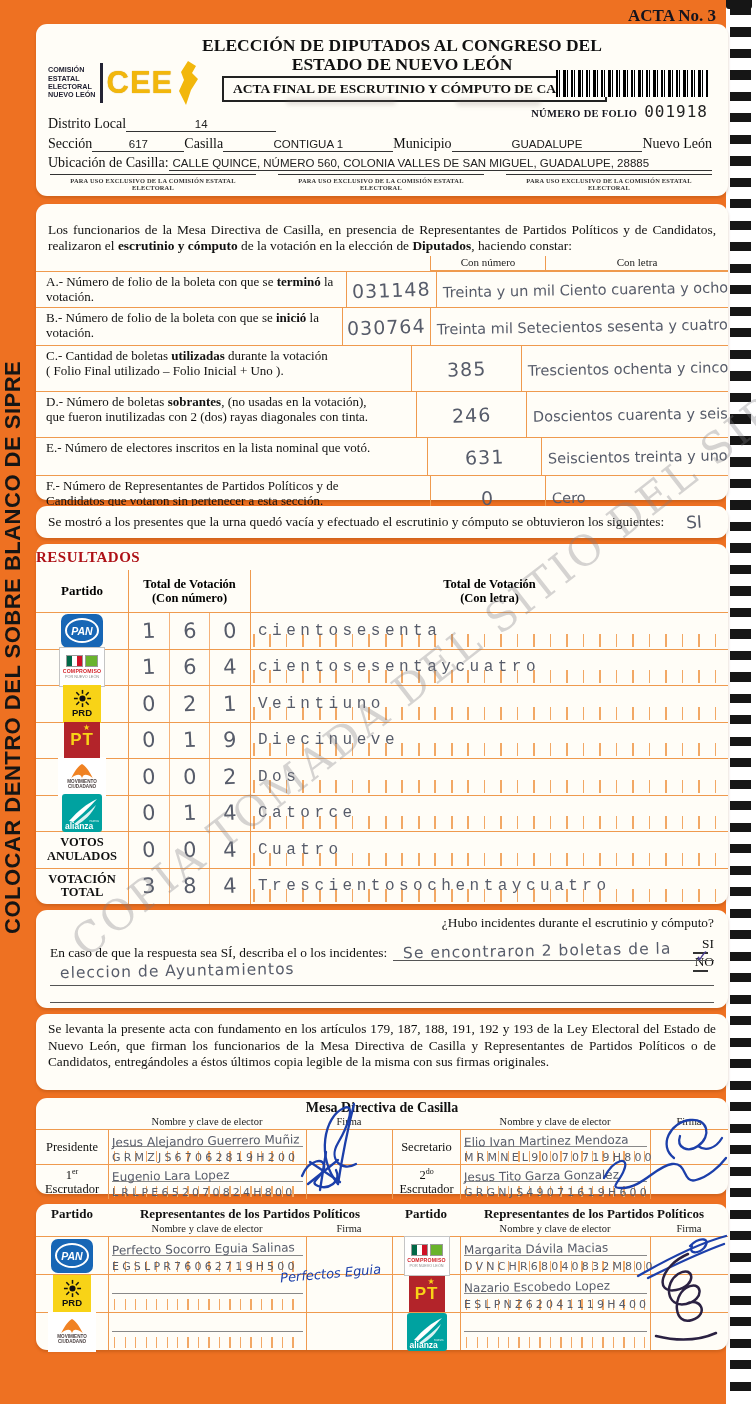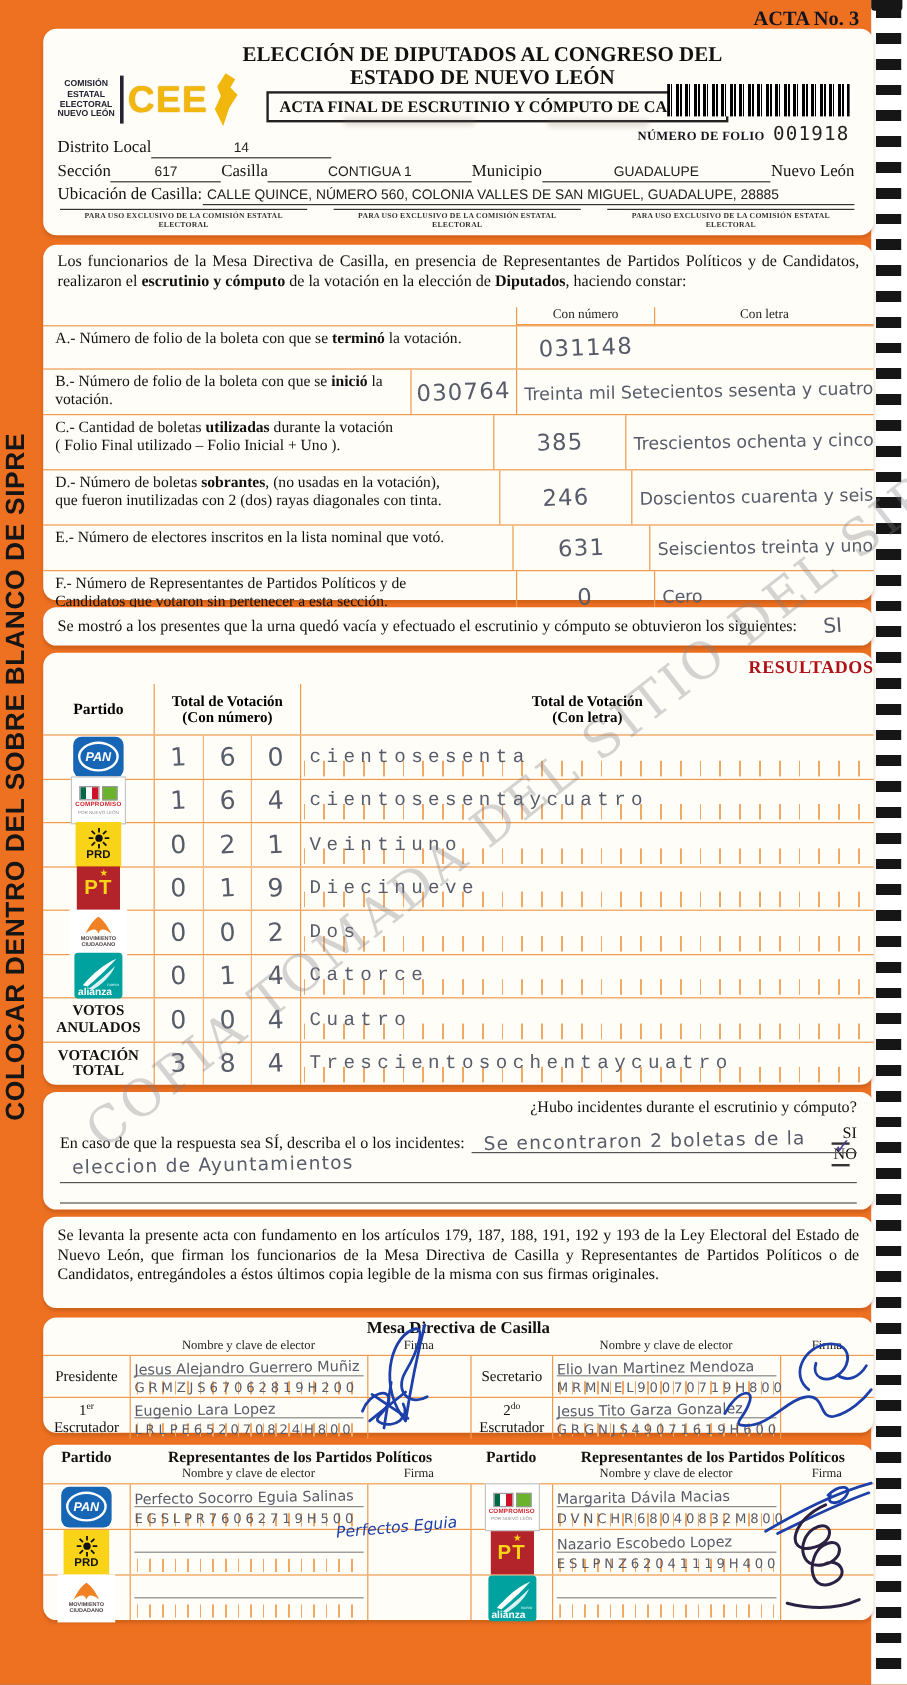--- a/index.html
+++ b/index.html
@@ -30,21 +30,21 @@
   .pre { white-space: pre-line; }
   .hw { font-family: "DejaVu Sans", sans-serif; color: #575c6a; }
   b, .bold { font-weight: bold; }
 
   
   .p1 { top: 24px; height: 172px; }
   .p1-title { position: absolute; top: 12px; left: 120px; right: 80px; text-align: center;
     font-weight: bold; font-size: 17.5px; line-height: 1.1; color: #111; }
   .cee { position: absolute; left: 12px; top: 36px; display: flex; align-items: center; }
   .cee-org { font-family: "Liberation Sans", sans-serif; font-weight: bold; font-size: 7.2px;
-    text-align: center; color: #232334; line-height: 1.15; margin-right: 4px; }
+    text-align: left; color: #232334; line-height: 1.15; margin-right: 4px; }
   .cee-bar { width: 3px; height: 40px; background: #232334; margin-right: 4px; }
   .cee-acronym { font-family: "Liberation Sans", sans-serif; font-weight: bold; font-size: 31px;
     color: #f2b70c; text-shadow: 0 0 1px #c98f00; letter-spacing: 1px; }
   .cee-shape { margin-left: 2px; }
   .subtitle-box { position: absolute; left: 186px; top: 52px; border: 2px solid #222; padding: 3px 9px;
     font-weight: bold; font-size: 13.5px; color: #111; background: #fffdf7; }
   .barcode { position: absolute; right: 20px; top: 46px; width: 152px; height: 27px;
     background: repeating-linear-gradient(90deg,#000 0 2px,#fff 2px 3px,#000 3px 4px,#fff 4px 7px,#000 7px 10px,#fff 10px 11px,#000 11px 12px,#fff 12px 15px); }
   .folio-line { position: absolute; right: 20px; top: 78px; display: flex; align-items: baseline; gap: 7px; }
   .folio-label { font-weight: bold; font-size: 10.5px; color: #14141e; letter-spacing: 0.3px; }
@@ -52,42 +52,42 @@
   .fieldrow { position: absolute; left: 12px; right: 16px; display: flex; align-items: flex-end; font-size: 14px; color: #111; }
   .fill { border-bottom: 1.3px solid #333; text-align: center;
     font-family: "Liberation Sans", sans-serif; font-size: 11.5px; color: #222; padding: 0 4px 1px; }
   .smudge { position: absolute; height: 7px; background: rgba(120,112,105,0.20); filter: blur(2px); border-radius: 4px; }
   .uso-row { position: absolute; left: 14px; right: 16px; top: 150px; display: flex; gap: 22px; }
   .uso-col { flex: 1; border-top: 1.3px solid #333; padding-top: 2px; text-align: center;
     font-weight: bold; font-size: 6.4px; color: #333; letter-spacing: 0.2px; }
 
   
   .p2 { top: 204px; height: 296px; }
-  .p2-intro { padding: 6px 12px 2px; font-size: 13.4px; line-height: 1.22; color: #111; text-align: justify; }
+  .p2-intro { padding: 6px 12px 2px; font-size: 13.4px; line-height: 1.22; color: #111; text-align: justify; margin-top: 12px; }
   .s-table { position: absolute; left: 0; right: 0; top: 52px; bottom: 0; }
   .s-head { display: flex; height: 15px; font-size: 11px; color: #222; }
   .s-head .h-desc { width: 394px; }
   .s-head .h-num { width: 115px; text-align: center; border-left: 1.4px solid #ef9a4e; border-bottom: 1.4px solid #ef9a4e; }
   .s-head .h-letra { flex: 1; text-align: center; border-left: 1.4px solid #ef9a4e; border-bottom: 1.4px solid #ef9a4e; }
   .s-row { display: flex; border-top: 1.4px solid #ef9a4e; }
   .s-row:first-of-type { border-top: none; }
   .s-desc { width: 394px; padding: 3px 4px 2px 10px; font-size: 13px; line-height: 1.15; color: #111; white-space: pre-line; }
   .s-num { width: 115px; border-left: 1.4px solid #ef9a4e; display: flex; align-items: center; justify-content: center; }
   .s-num .hw { font-size: 19px; letter-spacing: 1px; transform: rotate(-2deg); }
   .s-letra { flex: 1; border-left: 1.4px solid #ef9a4e; display: flex; align-items: center; overflow: visible; }
   .s-letra .hw { font-size: 14.5px; white-space: nowrap; padding-left: 6px; transform: rotate(-1deg); }
 
   
   .p3 { top: 506px; height: 32px; }
   .p3-inner { display: flex; align-items: center; height: 100%; padding: 0 26px 0 12px; font-size: 13.4px; color: #111; }
   .p3-hand { margin-left: auto; font-size: 17px; transform: rotate(-4deg); }
 
   
   .p4 { top: 544px; height: 360px; }
-  .r-title { text-align: right; font-weight: bold; font-size: 15px; color: #ae1117; padding: 5px 0 3px; letter-spacing: 0.5px; }
+  .r-title { text-align: left; font-weight: bold; font-size: 15px; color: #ae1117; padding: 5px 0 3px; letter-spacing: 0.5px; }
   .r-table { position: absolute; left: 0; right: 0; top: 26px; bottom: 0; }
   .r-hrow { display: flex; height: 42px; }
   .r-hparty { width: 92px; display: flex; align-items: center; justify-content: center; font-weight: bold; font-size: 13px; }
   .r-hnum { width: 122px; border-left: 1.4px solid #ef9a4e; display: flex; align-items: center; justify-content: center;
     text-align: center; font-weight: bold; font-size: 12.5px; line-height: 1.15; }
   .r-hletra { flex: 1; border-left: 1.4px solid #ef9a4e; display: flex; align-items: center; justify-content: center;
     text-align: center; font-weight: bold; font-size: 12.5px; line-height: 1.15; }
   .r-row { display: flex; height: 36.5px; border-top: 1.4px solid #ef9a4e; }
   .r-party { width: 92px; display: flex; align-items: center; justify-content: center; }
   .r-party-text { font-weight: bold; font-size: 12.5px; line-height: 1.1; text-align: center; white-space: pre-line; color: #111; }
@@ -260,20 +260,23 @@
         <span class="h-desc"></span>
         <span class="h-num">Con número</span>
         <span class="h-letra">Con letra</span>
       </div>
 
       <div class="s-row" style="height:36px;">
         <div class="s-desc"><span>A.- Número de folio de la boleta con que se </span><b>terminó</b><span> la votación.</span></div>
         <div class="s-num">
             <span class="hw">031148</span>
           </div>
+        <div class="s-letra">
+            <span class="hw">Treinta y un mil Ciento cuarenta y ocho</span>
+          </div>
       </div>
 
       <div class="s-row" style="height:38px;">
         <div class="s-desc"><span>B.- Número de folio de la boleta con que se </span><b>inició</b><span> la votación.</span></div>
         <div class="s-num">
             <span class="hw">030764</span>
           </div>
         <div class="s-letra">
             <span class="hw">Treinta mil Setecientos sesenta y cuatro</span>
           </div>

